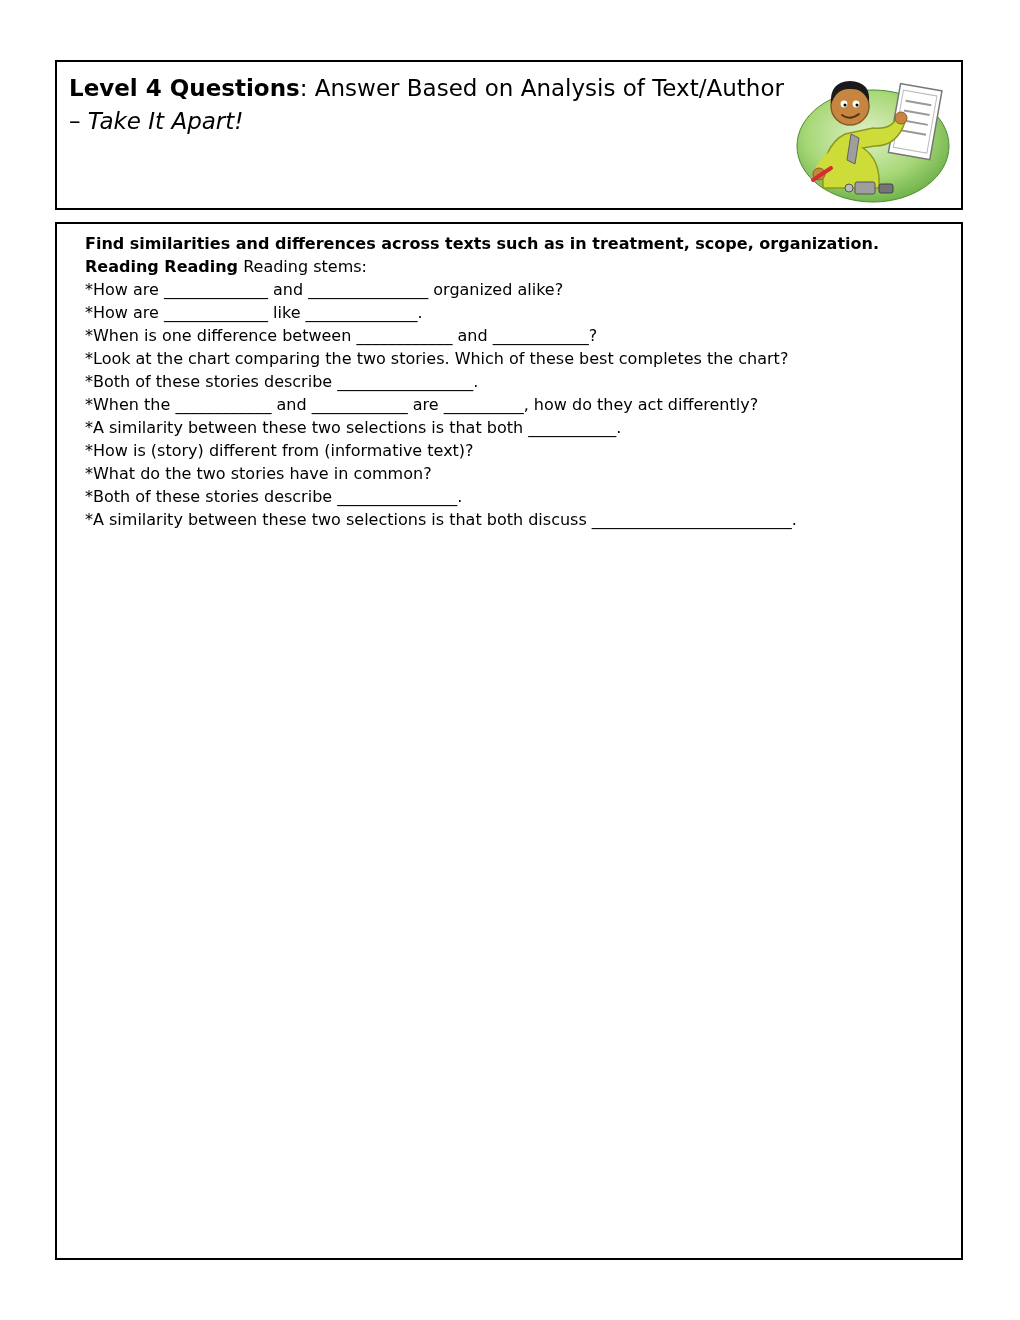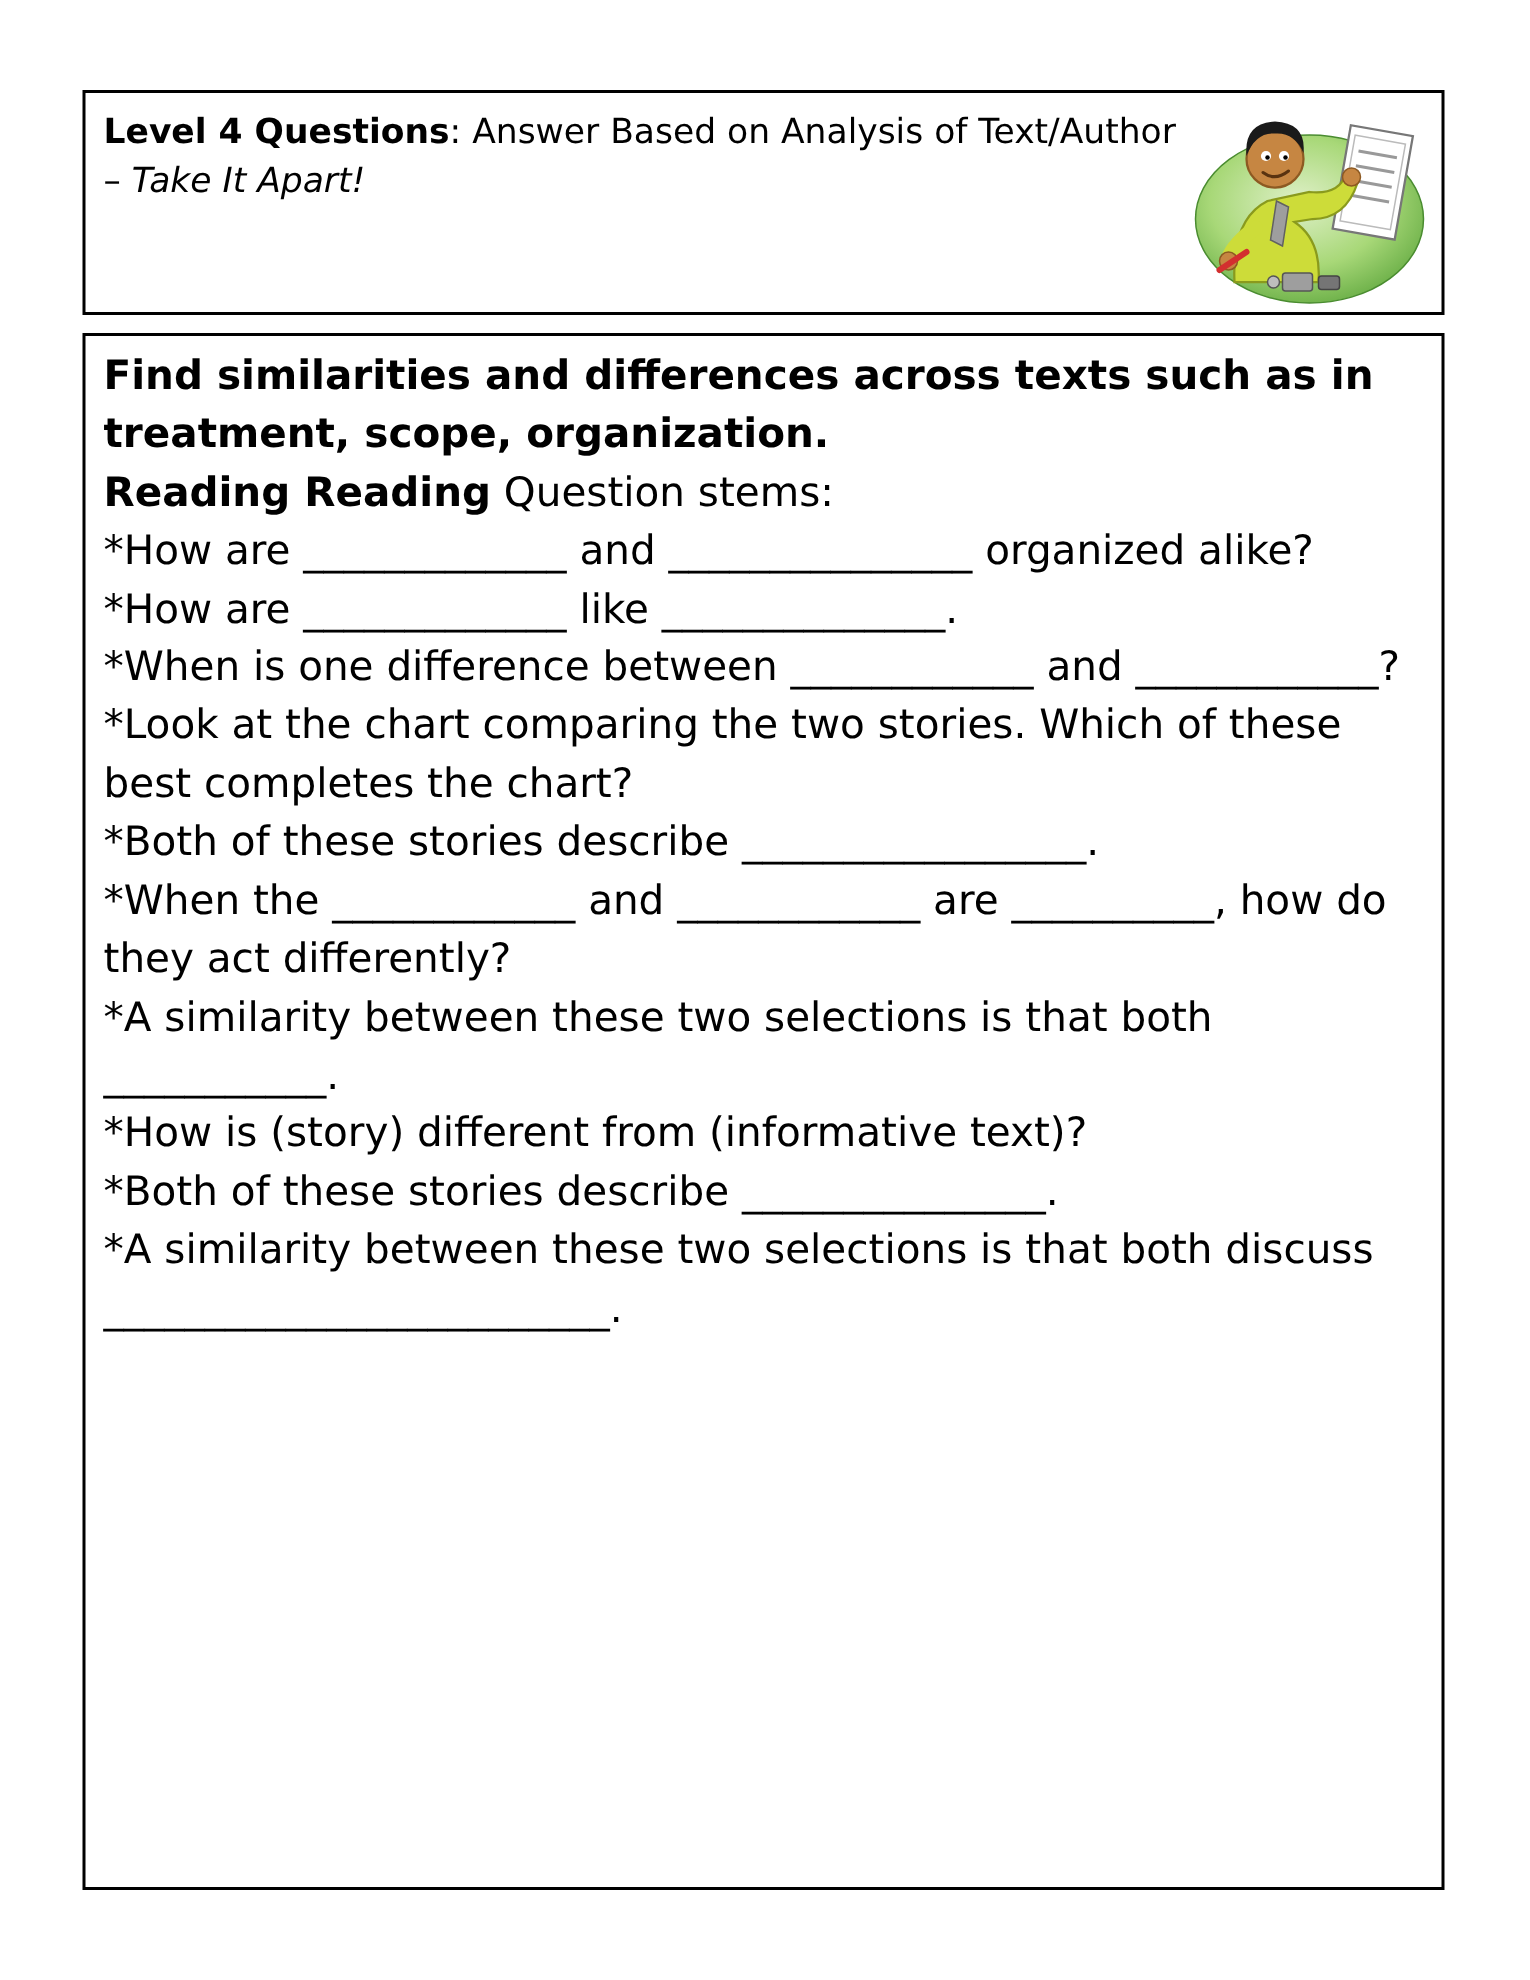--- a/index.html
+++ b/index.html
@@ -34,22 +34,22 @@
   .clipart {
     position: absolute;
     top: 6px;
     right: 8px;
     width: 160px;
     height: 138px;
   }
   .body-box {
     top: 222px;
     height: 1038px;
-    padding: 8px 12px;
-    font-size: 27px;
+    padding: 8px 28px;
+    font-size: 16px;
     line-height: 1.44;
   }
   .body-box p { margin: 0; }
   .section-heading { font-weight: bold; }
 </style>
 </head>
 <body>
 
 <div class="page">
 
@@ -99,26 +99,27 @@
 
         <rect x="62" y="114" width="20" height="12" rx="2" fill="#9e9e9e" stroke="#555555" stroke-width="1"></rect>
         <rect x="86" y="116" width="14" height="9" rx="2" fill="#757575" stroke="#444444" stroke-width="1"></rect>
         <circle cx="56" cy="120" r="4" fill="#bdbdbd" stroke="#555555" stroke-width="1"></circle>
       </svg>
     </div>
   </div>
 
   <div class="box body-box">
     <p class="section-heading">Find similarities and differences across texts such as in treatment, scope, organization.</p>
-    <p><span class="b">Reading Reading</span><span> Question stems:</span></p>
+    <p><span class="b">Reading Reading</span><span> Reading stems:</span></p>
     <p class="stem">*How are _____________ and _______________ organized alike?</p>
     <p class="stem">*How are _____________ like ______________.</p>
     <p class="stem">*When is one difference between ____________ and ____________?</p>
     <p class="stem">*Look at the chart comparing the two stories. Which of these best completes the chart?</p>
     <p class="stem">*Both of these stories describe _________________.</p>
     <p class="stem">*When the ____________ and ____________ are __________, how do they act differently?</p>
     <p class="stem">*A similarity between these two selections is that both ___________.</p>
     <p class="stem">*How is (story) different from (informative text)?</p>
+    <p class="stem">*What do the two stories have in common?</p>
     <p class="stem">*Both of these stories describe _______________.</p>
     <p class="stem">*A similarity between these two selections is that both discuss _________________________.</p>
   </div>
 
 </div>
 
 </body></html>

